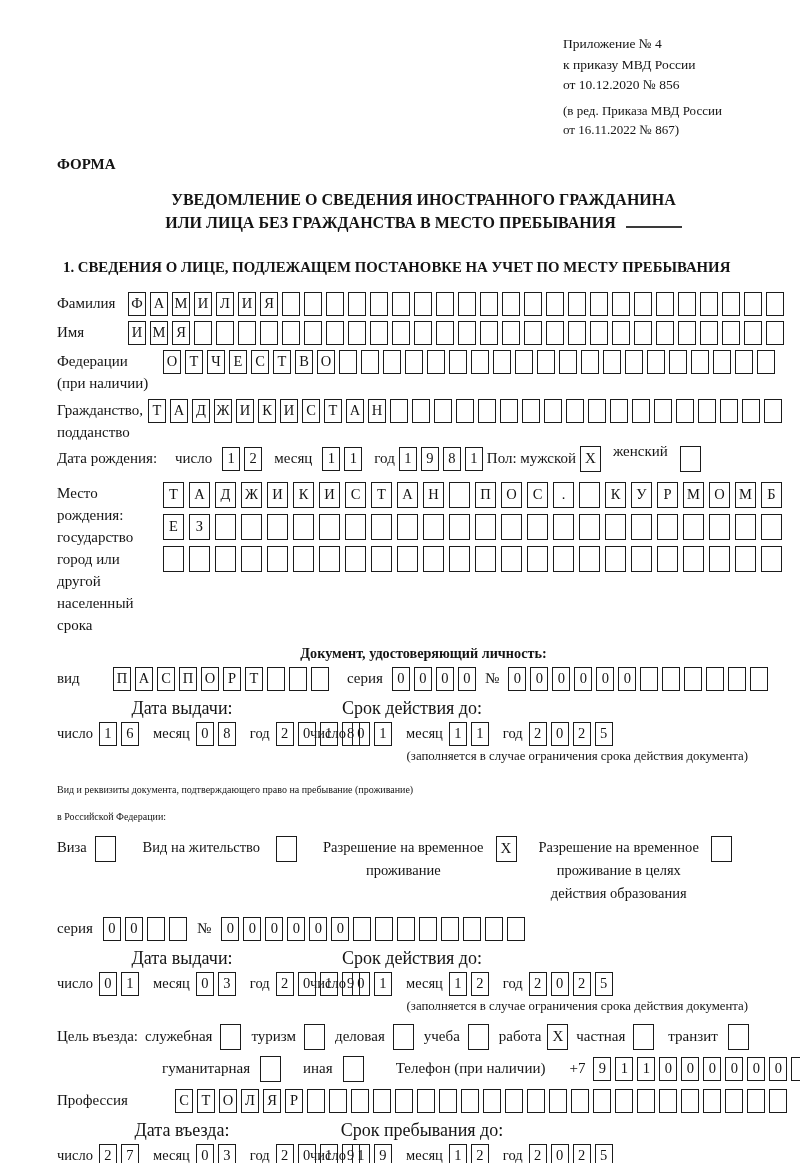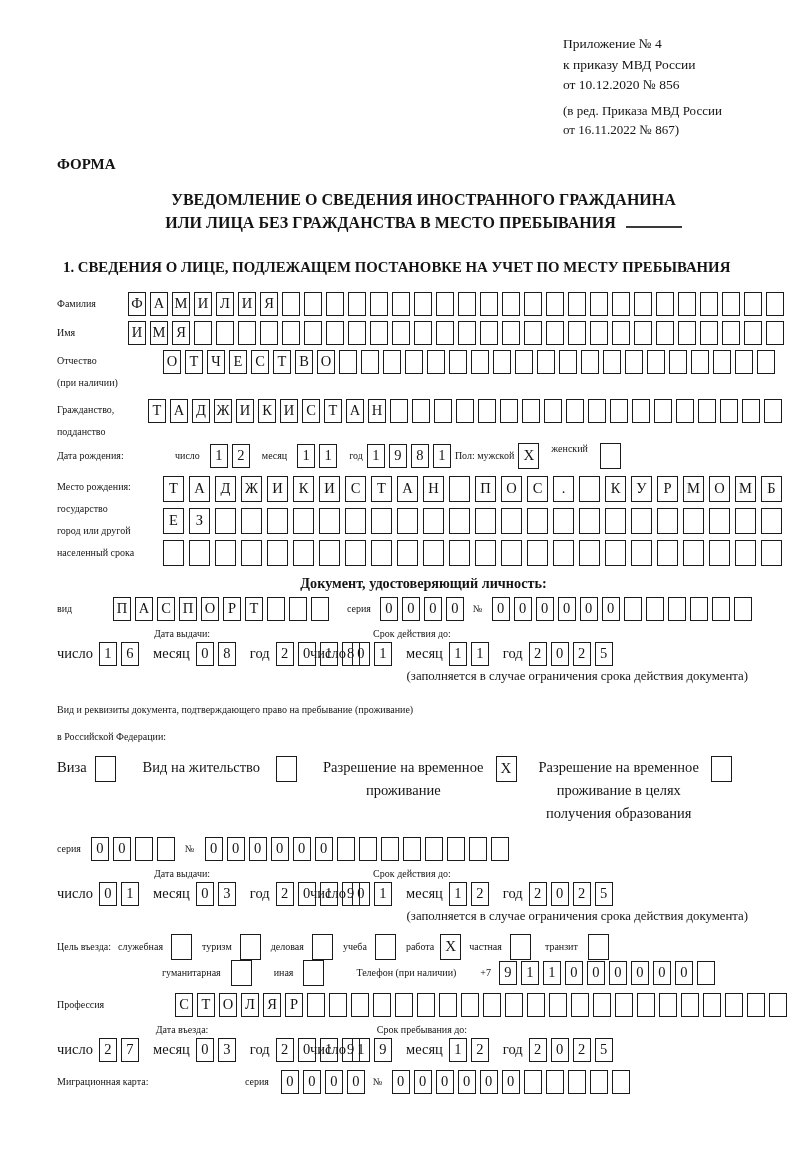--- a/index.html
+++ b/index.html
@@ -15,42 +15,42 @@
   .appendix .edition { margin-top: 5px; font-size: 13px; line-height: 19px; }
   .forma { font-weight: bold; padding-right: 26px; margin-top: 17px; font-size: 15px; }
 
   .title { text-align: center; font-weight: bold; font-size: 16px; line-height: 23px; margin-top: 15px; }
   .blank-line { display: inline-block; width: 56px; border-bottom: 2px solid #3a3a3a; margin-left: 10px; vertical-align: baseline; }
 
   .section-heading { font-weight: bold; font-size: 14.8px; margin-top: 25px; padding-left: 6px; }
 
   .row { display: flex; align-items: center; margin-top: 5px; font-size: 14.5px; }
   .row.top { align-items: flex-start; }
-  .lbl { flex: none; font-size: 10px; }
+  .lbl { flex: none; font-size: 15px; }
   .stack div { line-height: 22px; }
 
   .cells { display: flex; flex: none; }
   .cell {
     flex: none; width: 18px; height: 24px;
     border: 1.6px solid #1b1b1b; margin-right: 4px;
     display: flex; align-items: center; justify-content: center;
     font-size: 14.5px;
   }
   .cells.wide .cell { width: 21px; height: 26px; margin-right: 5px; }
 
   .checkbox {
     flex: none; width: 21px; height: 26px;
     border: 1.6px solid #1b1b1b;
     display: flex; align-items: center; justify-content: center;
     font-size: 15px; font-weight: normal;
   }
 
   .doc-heading { text-align: center; font-weight: bold; font-size: 14.2px; margin-top: 9px; }
 
-  .heads { display: flex; font-size: 10px; margin-top: 7px; }
+  .heads { display: flex; font-size: 18px; margin-top: 7px; }
   .dg { display: flex; align-items: center; }
   .dg .t { margin-right: 6px; }
   .dg .cells { margin-right: 10px; }
 
   .note { font-size: 12.8px; text-align: right; padding-right: 42px; margin-top: 3px; }
 
   .para { font-size: 10px; line-height: 27px; margin-top: 12px; }
 
   .optrow { display: flex; align-items: flex-start; margin-top: 6px; font-size: 14.5px; }
   .opt { display: flex; align-items: flex-start; }
@@ -148,21 +148,21 @@
         <span class="cell"></span>
         <span class="cell"></span>
         <span class="cell"></span>
         <span class="cell"></span>
         <span class="cell"></span>
       </div>
   </div>
 
   <div class="row top">
     <div class="lbl stack" style="width:106px">
-      <div>Отчество</div>
+      <div>Федерации</div>
       <div>(при наличии)</div>
     </div>
     <div class="cells">
         <span class="cell">О</span>
         <span class="cell">Т</span>
         <span class="cell">Ч</span>
         <span class="cell">Е</span>
         <span class="cell">С</span>
         <span class="cell">Т</span>
         <span class="cell">В</span>
@@ -447,21 +447,21 @@
       <div class="olbl center" style="margin-right:12px">
         <div>Разрешение на временное</div>
         <div>проживание</div>
       </div>
       <div class="checkbox">X</div>
     </div>
     <div class="opt" style="margin-left:22px">
       <div class="olbl center" style="margin-right:12px">
         <div>Разрешение на временное</div>
         <div>проживание в целях</div>
-        <div>получения образования</div>
+        <div>действия образования</div>
       </div>
       <div class="checkbox"></div>
     </div>
   </div>
 
   <div class="row" style="margin-top:12px">
     <span class="lbl" style="margin-right:10px">серия</span>
     <div class="cells">
         <span class="cell">0</span>
         <span class="cell">0</span>
@@ -545,21 +545,21 @@
     <span class="lbl" style="margin:0 8px 0 10px">учеба</span>
     <div class="checkbox"></div>
     <span class="lbl" style="margin:0 6px 0 10px">работа</span>
     <div class="checkbox">X</div>
     <span class="lbl" style="margin:0 8px 0 8px">частная</span>
     <div class="checkbox"></div>
     <span class="lbl" style="margin:0 10px 0 14px">транзит</span>
     <div class="checkbox"></div>
   </div>
 
-  <div class="row" style="margin-top:0; padding-left:105px">
+  <div class="row" style="margin-top:6px; padding-left:105px">
     <span class="lbl" style="margin-right:10px">гуманитарная</span>
     <div class="checkbox"></div>
     <span class="lbl" style="margin:0 10px 0 22px">иная</span>
     <div class="checkbox"></div>
     <span class="lbl" style="margin:0 24px 0 32px">Телефон (при наличии)</span>
     <span class="lbl" style="margin-right:8px">+7</span>
     <div class="cells">
         <span class="cell">9</span>
         <span class="cell">1</span>
         <span class="cell">1</span>

